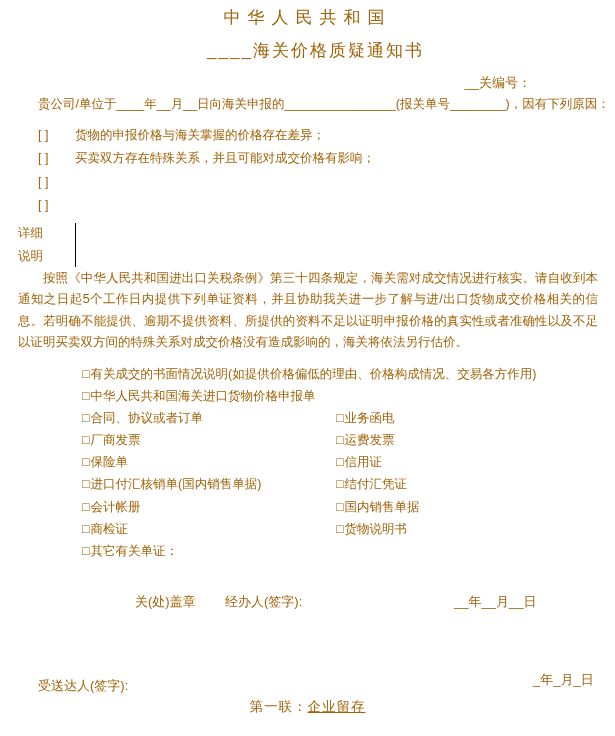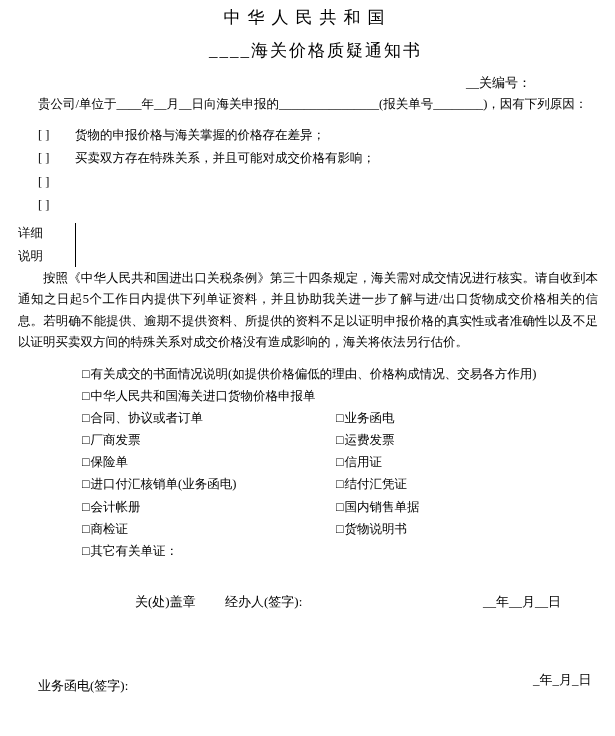--- a/index.html
+++ b/index.html
@@ -1,20 +1,20 @@
 <!DOCTYPE html>
 <html><head>
 <meta charset="utf-8">
 <style>
   html,body{margin:0;padding:0;background:#ffffff;}
   .page{
     position:relative;
     width:615px;height:736px;
-    background:#ffffff;color:#000000;
-    font-family:Liberation Serif, serif;
+    background:#ffffff;color:#a16207;
+    font-family:Liberation Sans, sans-serif;
     font-size:12.5px;
     overflow:hidden;
   }
   .doc-title{
     position:absolute;top:6px;left:0;right:0;
     text-align:center;font-size:17px;letter-spacing:7px;
     white-space:nowrap;
   }
   .doc-subtitle{
     position:absolute;top:39px;left:16px;right:0;
@@ -43,21 +43,21 @@
     line-height:21.4px;text-indent:25px;text-align:justify;
   }
   .checklist{position:absolute;top:363px;left:82px;right:14px;}
   .chk-row{display:flex;line-height:22.1px;}
   .chk-cell{display:flex;}
   .chk-left{width:254px;flex:0 0 254px;}
   .chk-box{margin-right:1px;}
   .sign-row{position:absolute;top:593px;left:0;right:0;font-size:13px;}
   .seal-label{position:absolute;left:135px;white-space:nowrap;}
   .handler-label{position:absolute;left:225px;white-space:nowrap;}
-  .sign-date{position:absolute;left:483px;white-space:nowrap;text-align:right;}
+  .sign-date{position:absolute;left:454px;white-space:nowrap;text-align:right;}
   .recipient-label{position:absolute;top:677px;left:38px;font-size:13px;white-space:nowrap;}
   .serve-date{position:absolute;top:671px;left:533px;font-size:13px;white-space:nowrap;text-align:center;}
   .footer-line{
     position:absolute;top:698px;left:0;right:0;
     text-align:center;font-size:13.5px;letter-spacing:1px;white-space:nowrap;
   }
   .footer-line .copy{text-decoration:underline;}
 </style>
 </head>
 <body>
@@ -136,21 +136,21 @@
           <span>保险单</span>
         </span>
       <span class="chk-cell">
           <span class="chk-box">□</span>
           <span>信用证</span>
         </span>
     </div>
     <div class="chk-row">
       <span class="chk-cell chk-left">
           <span class="chk-box">□</span>
-          <span>进口付汇核销单(业务函电)</span>
+          <span>进口付汇核销单(国内销售单据)</span>
         </span>
       <span class="chk-cell">
           <span class="chk-box">□</span>
           <span>结付汇凭证</span>
         </span>
     </div>
     <div class="chk-row">
       <span class="chk-cell chk-left">
           <span class="chk-box">□</span>
           <span>会计帐册</span>
@@ -177,17 +177,18 @@
         </span>
     </div>
   </div>
 
   <div class="sign-row">
     <span class="seal-label">关(处)盖章</span>
     <span class="handler-label">经办人(签字):</span>
     <span class="sign-date">__年__月__日</span>
   </div>
 
-  <div class="recipient-label">业务函电(签字):</div>
+  <div class="recipient-label">受送达人(签字):</div>
   <div class="serve-date">_年_月_日</div>
 
+  <div class="footer-line"><span>第一联：</span><span class="copy">企业留存</span></div>
 
 </div>
 
 </body></html>

